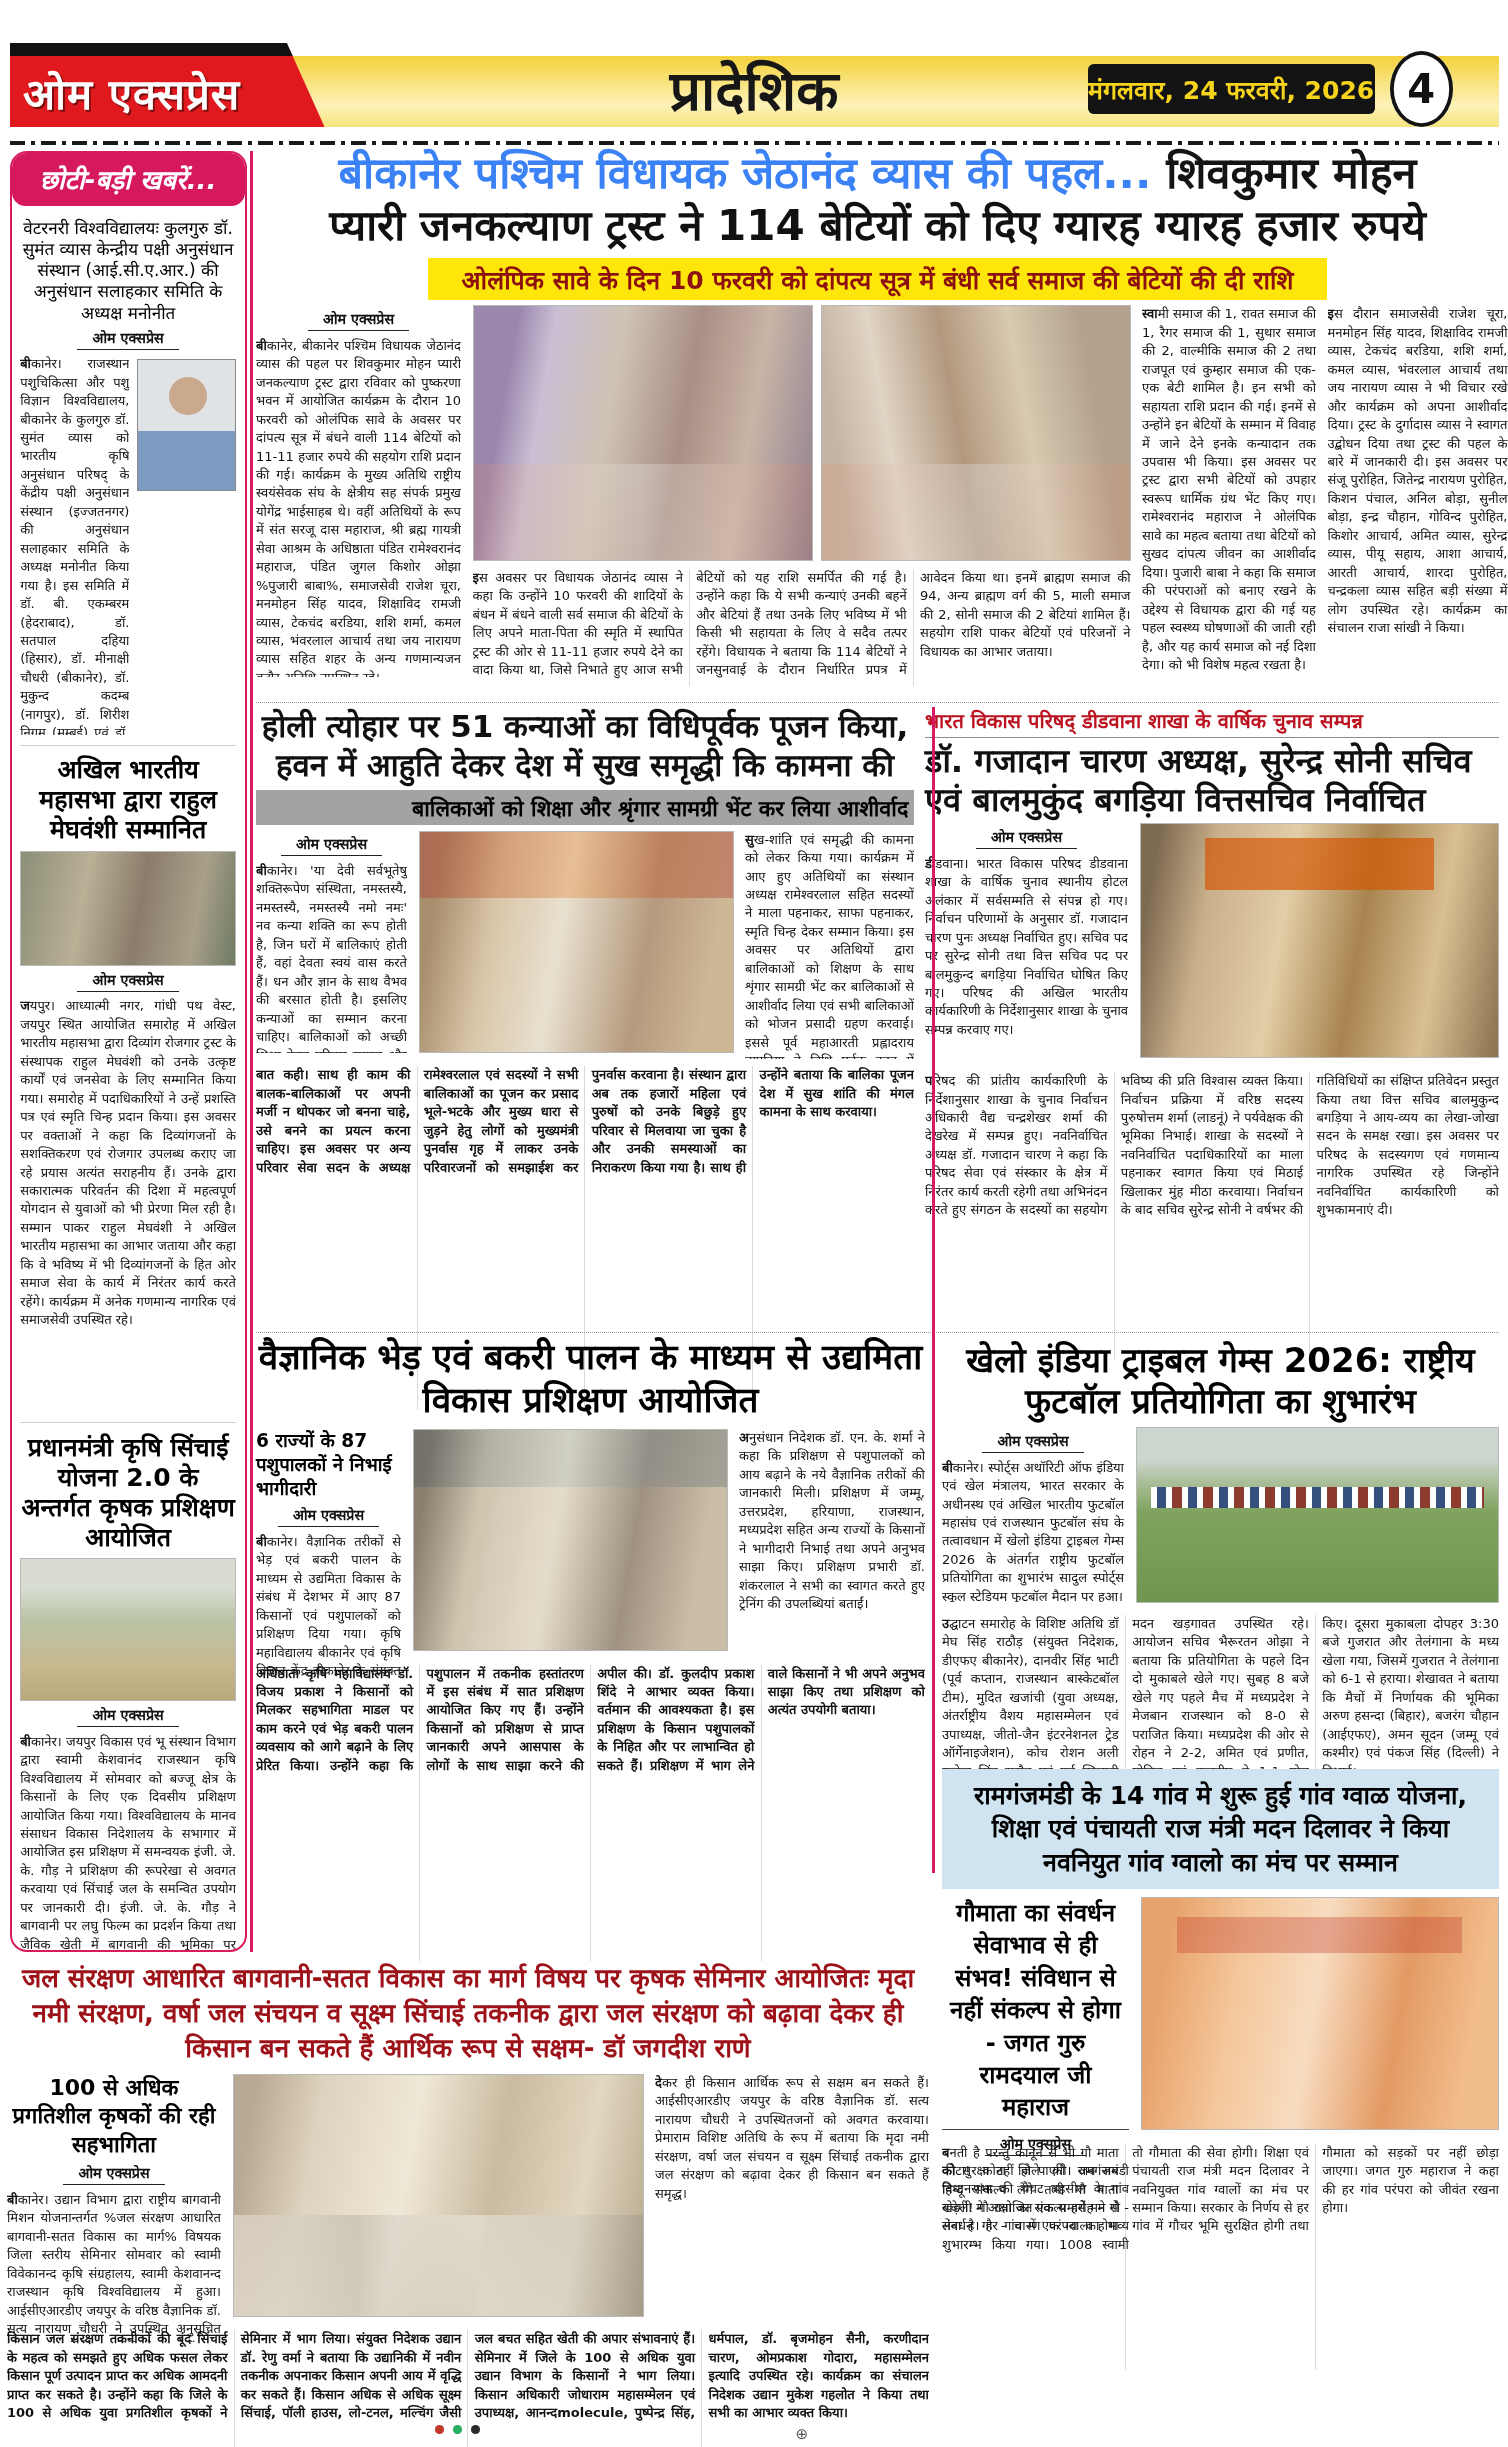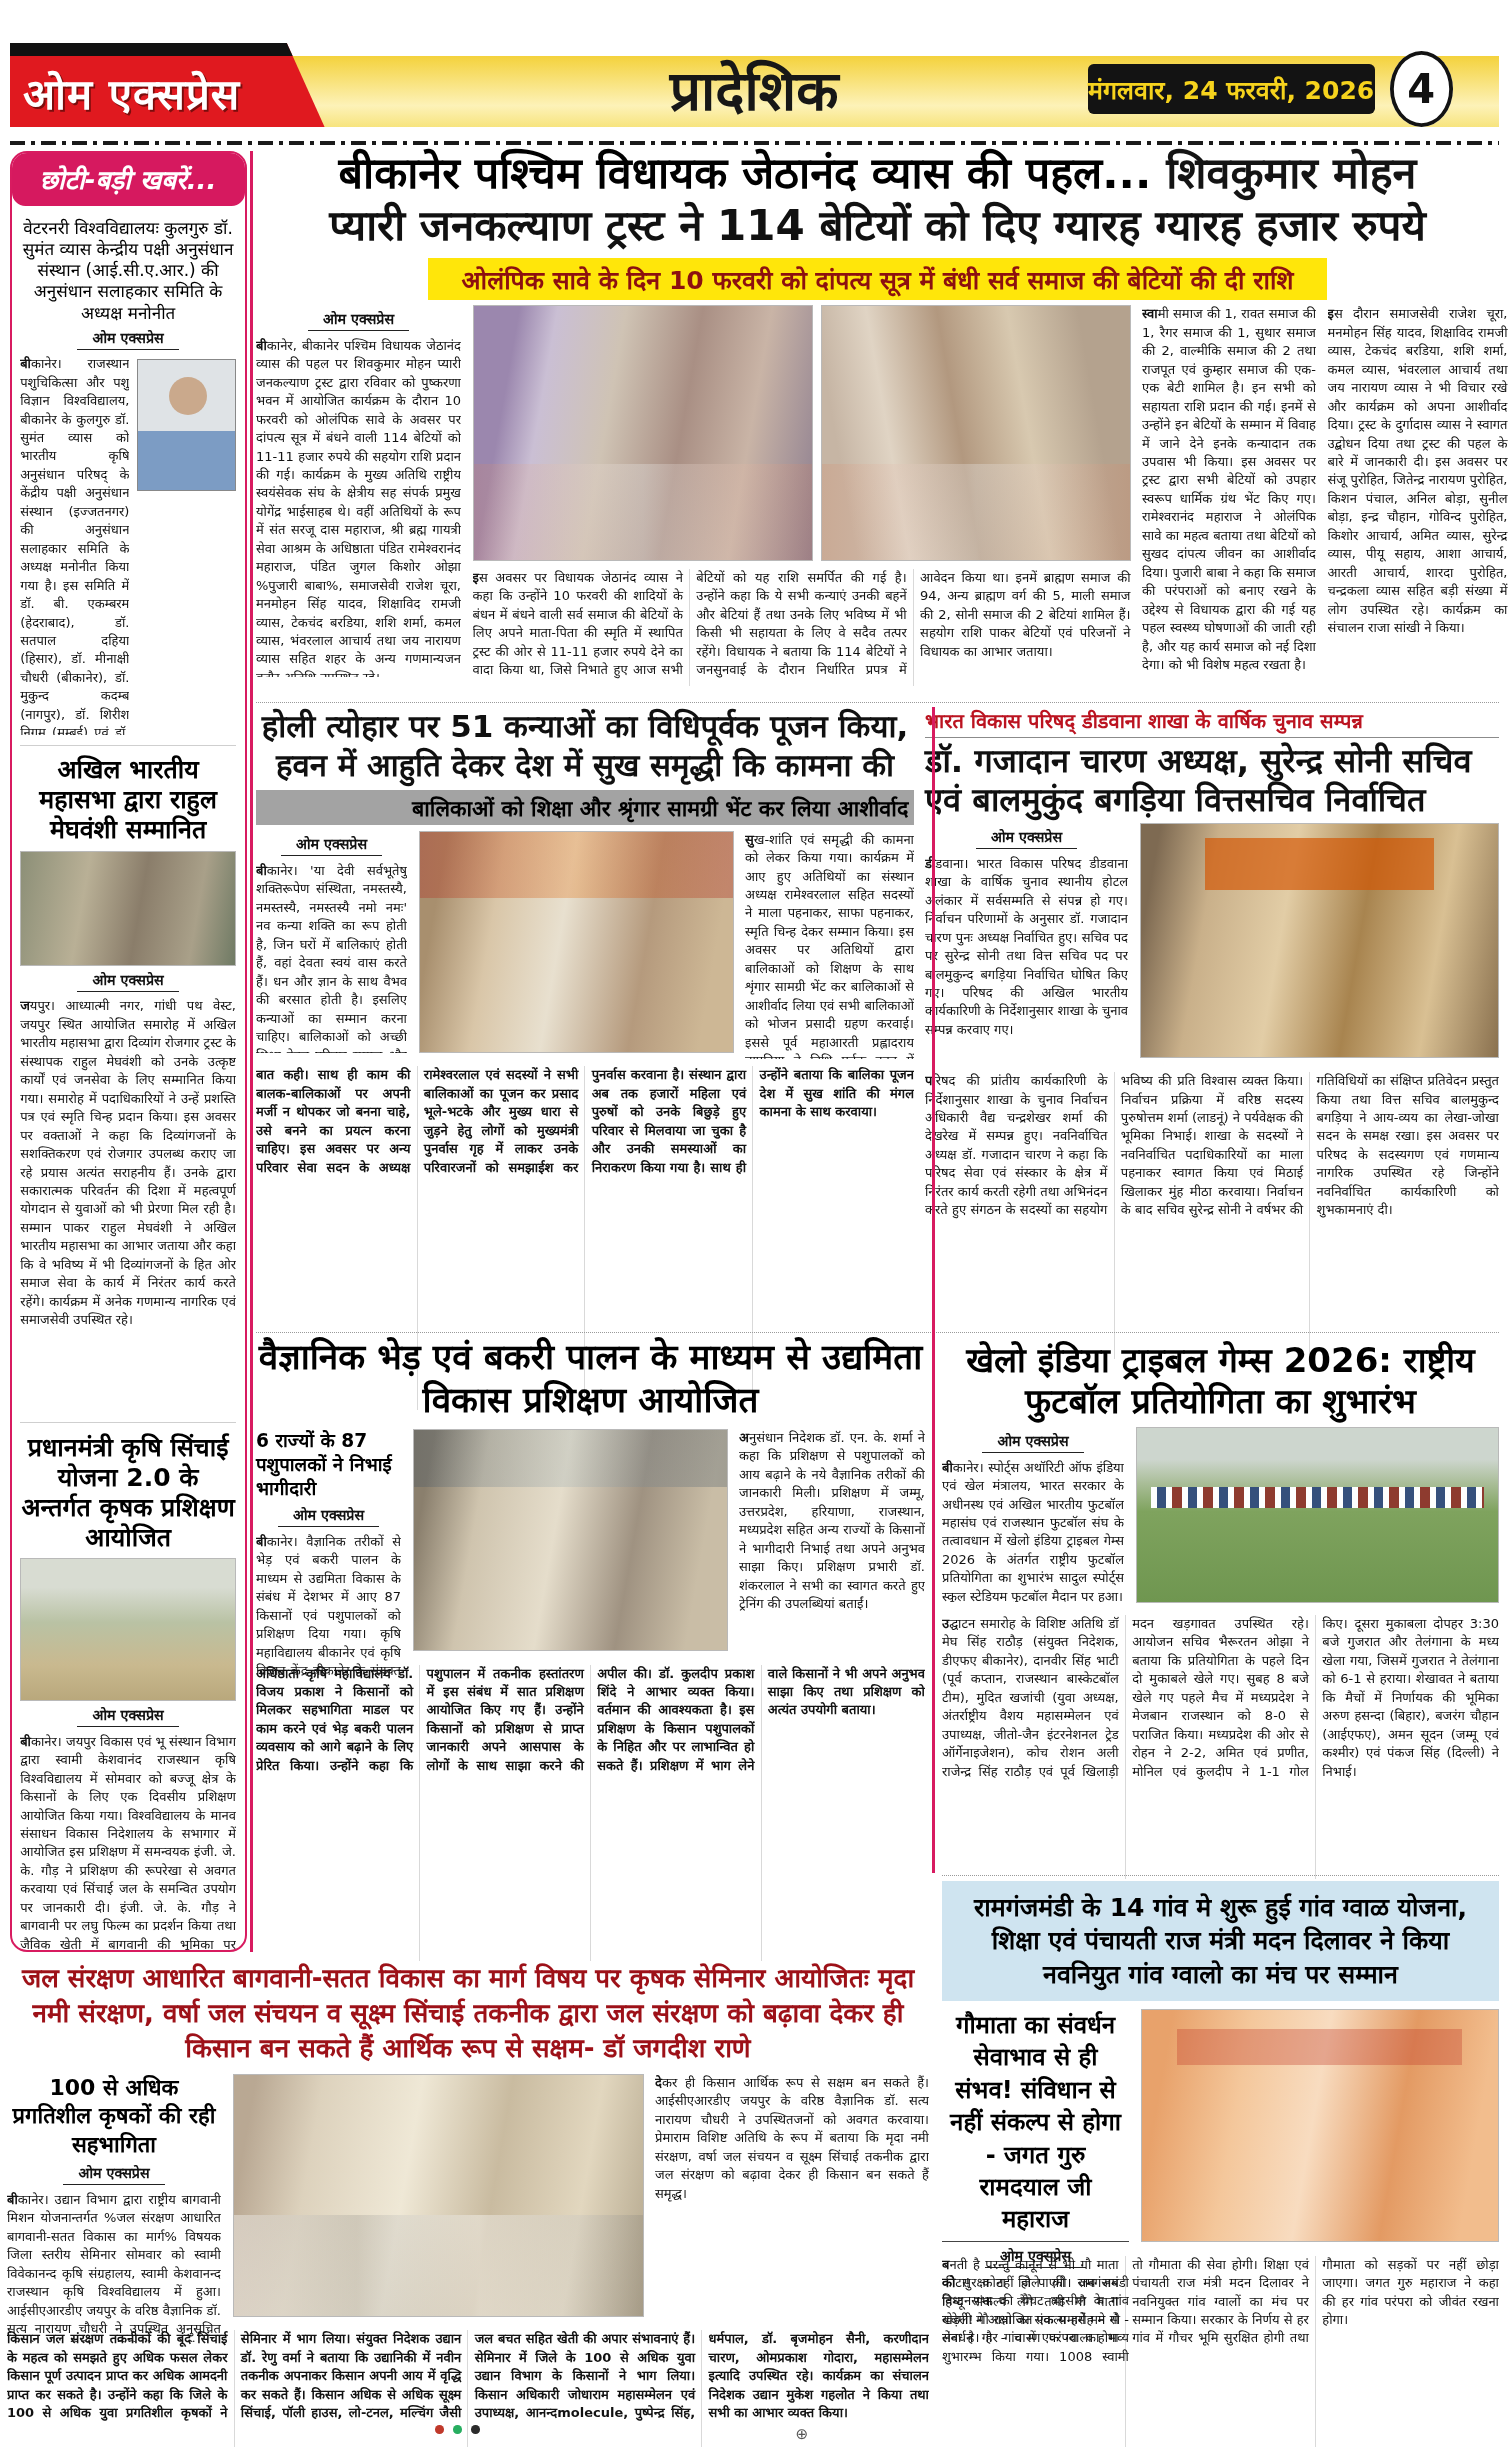--- a/index.html
+++ b/index.html
@@ -37,21 +37,21 @@
   .rail-h2 { font-size:25px; font-weight:bold; text-align:center; line-height:1.2; margin:9.6px 0 5.7px; }
   .rail-sep { border-top:1px solid #cfcfcf; margin:9.6px 0; }
   .portrait { float:right; width:99px; height:132px; margin:3.8px 0 3.8px 7.6px; border:1px solid #888; background:linear-gradient(#dfe3e6 55%,#7c9cc4 55%); }
   .portrait:before { content:""; position:absolute; margin-left:31px; margin-top:17px; width:38px; height:38px; border-radius:50%; background:#caa98c; display:block; }
   .ph-group { height:115px; background:linear-gradient(100deg,#8c8f77,#b9b096 30%,#8a7d6a 55%,#a9a089 80%,#6f7a64); }
   .ph-field { height:143px; background:linear-gradient(#d8dcd2 20%,#b9c2a4 45%,#c9b98f 75%,#b9a87c); }
 
   
   #lead { position:absolute; left:256px; top:149px; width:1243px; height:551px; }
   .lead-kick { text-align:center; font-size:43px; font-weight:bold; line-height:1.15; }
-  .lead-kick .red { color:#000000; }
+  .lead-kick .red { color:#3b82f6; }
   .lead-kick .blk { color:#141414; }
   .lead-head { text-align:center; font-size:42px; font-weight:bold; color:#111; line-height:1.15; margin-top:3.8px; }
   .lead-sub { text-align:center; margin:7.6px auto 5.7px; width:899px; background:#ffe60a; color:#8c1010; font-size:25px; font-weight:bold; padding:3.8px 9.6px; }
   .lead-grid { display:flex; gap:11.5px; margin-top:1.9px; height:382px; }
   .lead-c1 { width:205px; flex:none; }
   .lead-mid { width:658px; flex:none; display:flex; flex-direction:column; gap:7.6px; }
   .lead-photos { display:flex; gap:7.6px; height:256px; }
   .ph-lead1 { flex:1.1; background:linear-gradient(100deg,#9b87ae 12%,#cabfd4 22%,#cfc3b4 40%,#a98f84 60%,#c9b4a6 78%,#8e7f90); }
   .ph-lead2 { flex:1; background:linear-gradient(80deg,#c6b5a4 10%,#e0d4c4 25%,#b2987f 45%,#d8c9b0 65%,#b4a28e 85%); }
   .ph-lead1:before,.ph-lead2:before { content:""; position:absolute; left:0; bottom:0; width:100%; height:38%; background:linear-gradient(90deg,#d77f5a33,#e8e8e855,#d77f5a33); }
@@ -90,21 +90,21 @@
   .sheep-bot { margin-top:7.6px; height:296px; }
 
   #khelo { position:absolute; left:942px; top:1340px; width:557px; height:531px; }
   .khelo-head { text-align:center; font-size:34px; font-weight:bold; line-height:1.2; }
   .khelo-row { display:flex; gap:11.5px; margin-top:5.7px; height:182px; }
   .khelo-c1 { width:182px; flex:none; }
   .ph-foot { flex:1; height:176px; background:linear-gradient(#cdd6ce 18%,#a9bd97 32%,#7fa35e 48%,#6f9650 100%); }
   .ph-foot:before { content:""; position:absolute; top:34%; left:4%; width:92%; height:12%; background:repeating-linear-gradient(90deg,#fdfefe 0 5.7px,#35507c 5.7px 15.3px,#fdfefe 15.3px 21px,#8e3b2f 21px 31px); }
   .khelo-bot { margin-top:5.7px; height:264px; }
 
-  #gwal { position:absolute; left:942px; top:1881px; width:557px; height:554px; }
+  #gwal { position:absolute; left:942px; top:1769px; width:557px; height:554px; }
   .gwal-head { background:#cfe4f0; text-align:center; font-size:25px; font-weight:bold; line-height:1.35; padding:9.6px 7.6px; }
   .gwal-row { display:flex; gap:11.5px; margin-top:7.6px; height:239px; }
   .gwal-c1 { width:187px; flex:none; }
   .gwal-sub { font-size:24px; font-weight:bold; text-align:center; line-height:1.35; border-bottom:1.9px solid #444; padding-bottom:5.7px; }
   .ph-gwal { flex:1; height:233px; background:linear-gradient(100deg,#e8a26b 8%,#f4c79b 28%,#f8dcc0 48%,#e39a63 70%,#f2bd8d 90%); }
   .ph-gwal:before { content:""; position:absolute; top:8%; left:10%; width:80%; height:16%; background:#c0392b55; }
   .gwal-bot { margin-top:7.6px; height:226px; }
 
   
   #sem { position:absolute; left:7px; top:1961px; width:922px; height:474px; }

